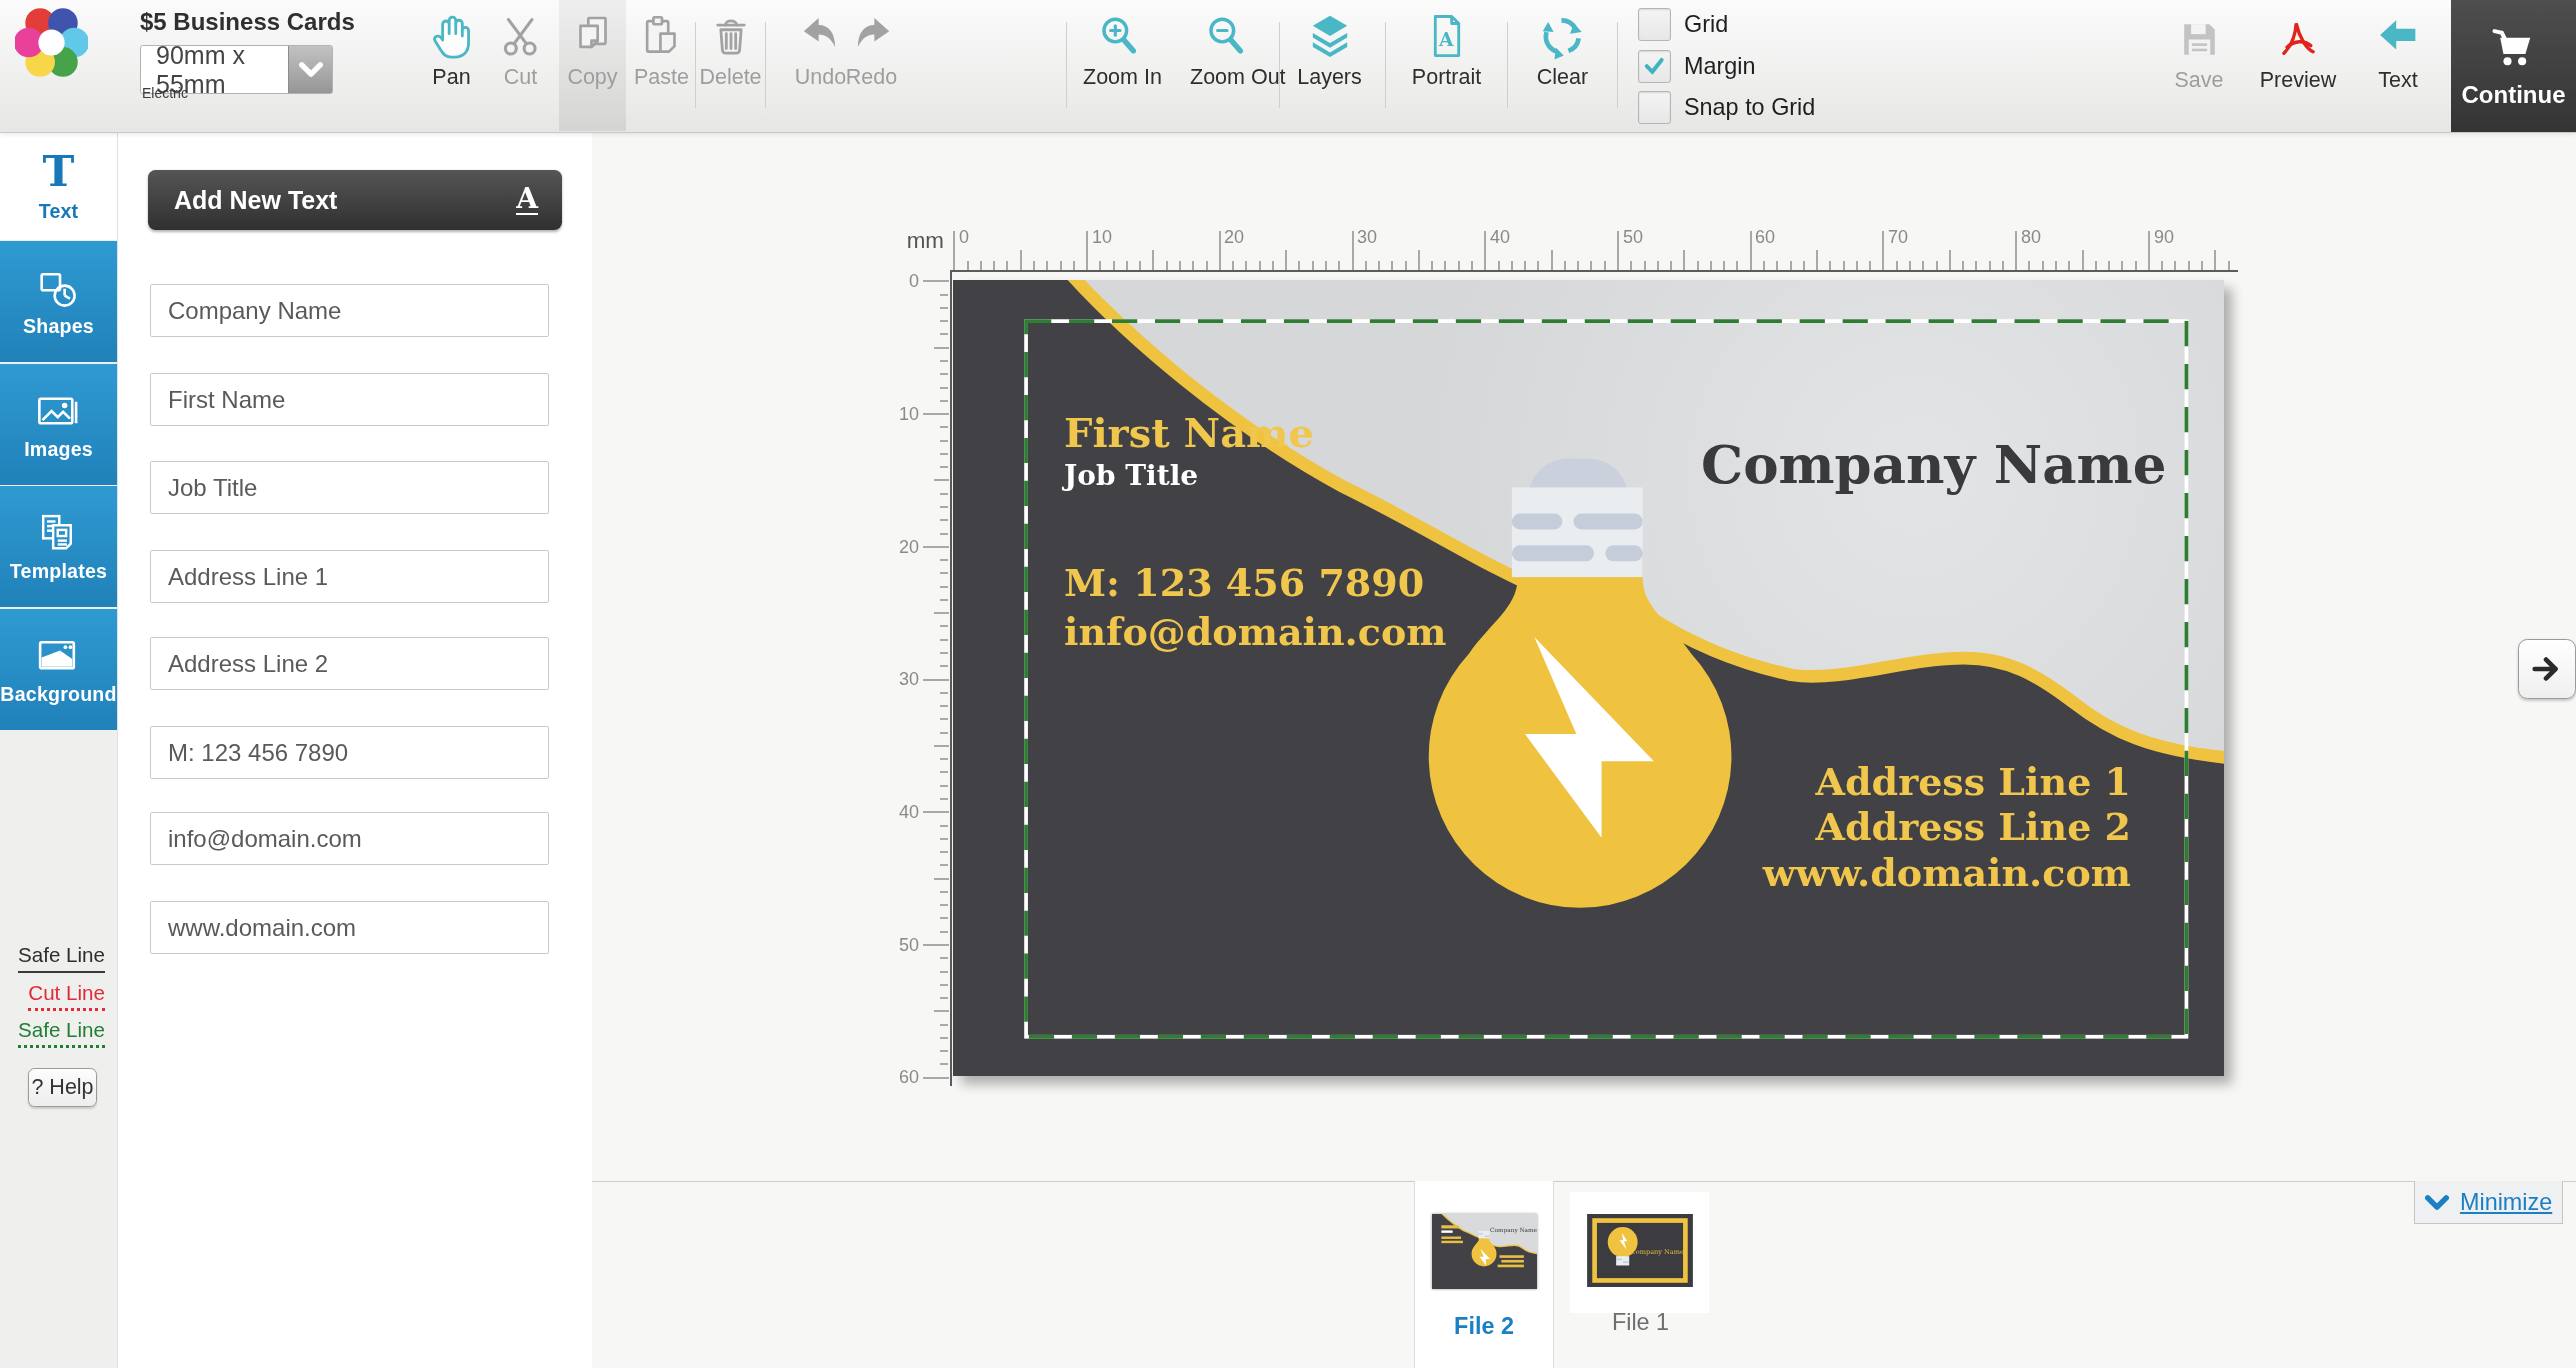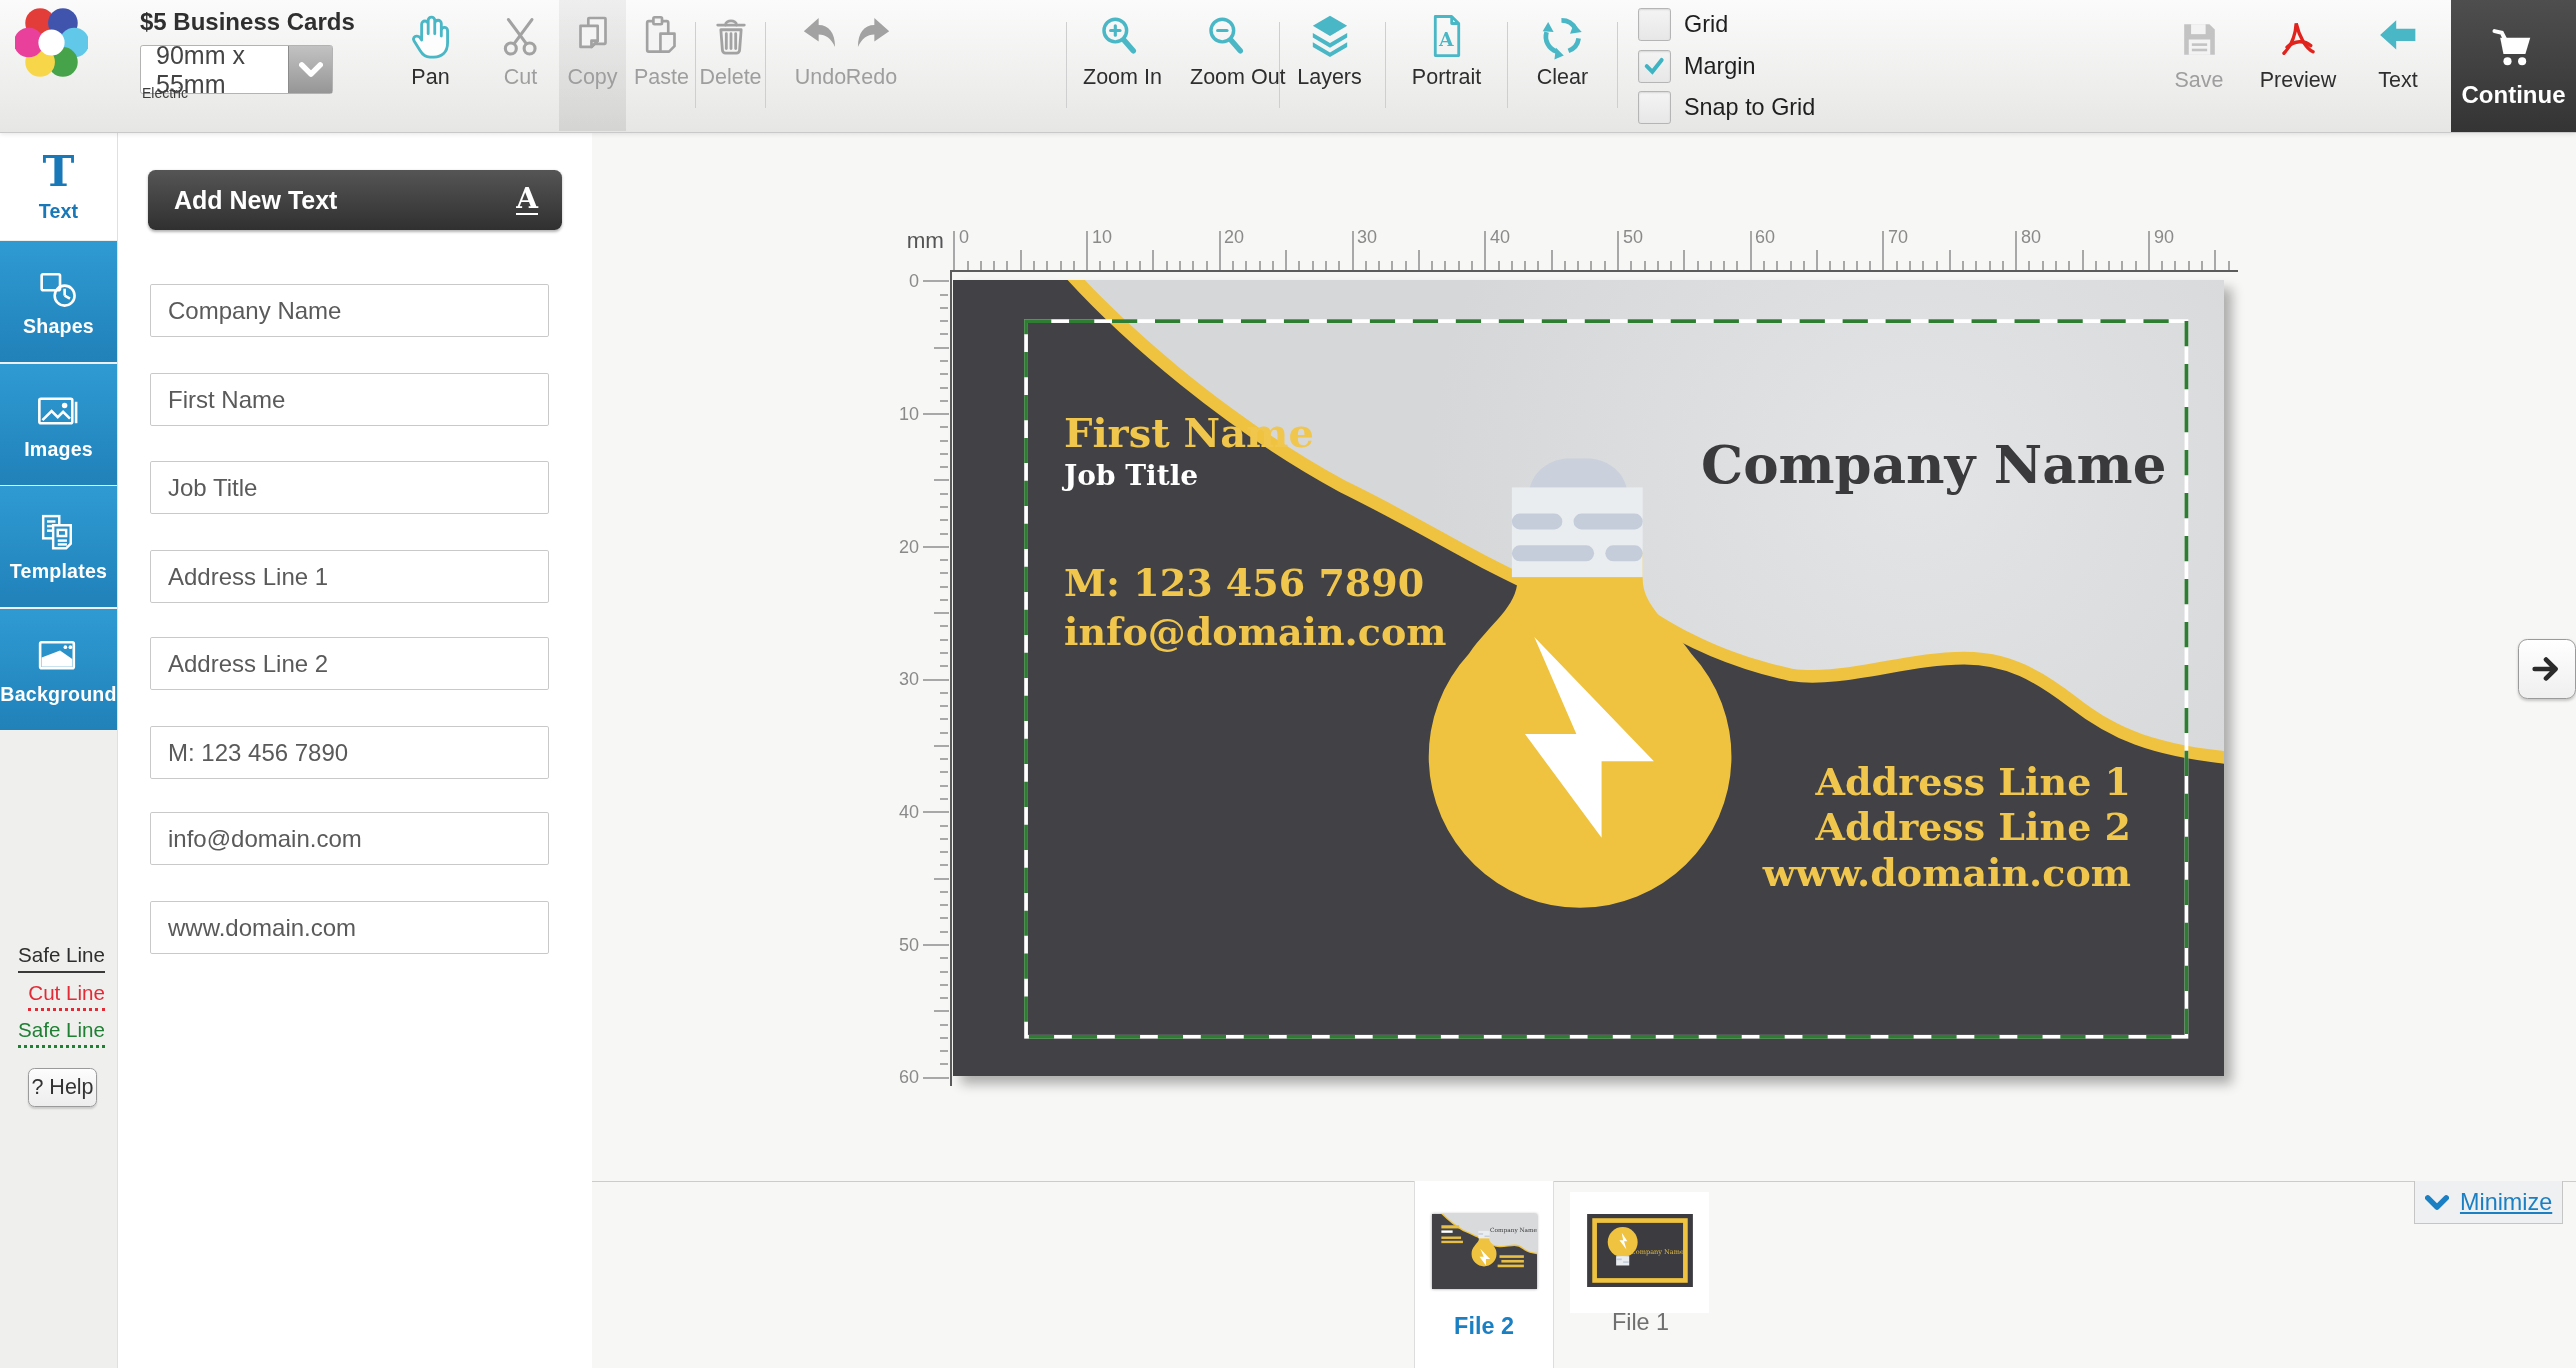--- a/index.html
+++ b/index.html
@@ -121,21 +121,21 @@
     <div id="size-caret">
       <svg width="24" height="17" viewBox="0 0 26 18">
           <polyline points="3,4 13,14 23,4" fill="none" stroke="#fff" stroke-width="6" stroke-linecap="round" stroke-linejoin="round"></polyline>
         </svg>
     </div>
   </div>
   <div id="template-name" class="abs">Electric</div>
 
   <div class="press-bg abs"></div>
 
-  <div class="tbtn abs" style="left:394px">
+  <div class="tbtn abs" style="left:415px">
     <svg viewBox="0 0 64 64">
       <path d="M20 36 V17 a4.2 4.2 0 0 1 8.4 0 v12 V12 a4.2 4.2 0 0 1 8.4 0 v17 V16 a4.2 4.2 0 0 1 8.4 0 v16 v-7 a4 4 0 0 1 8 0 v16 c0 12 -7.5 18 -17.5 18 h-5 c-6 0 -9.5 -3 -12.5 -8 l-8 -13 c-2 -3.2 .8 -6.4 4.2 -5.8 c2 .3 3.6 1.6 4.6 3.4 l1 1.6 z" fill="#fdfdfd" stroke="#49b7c6" stroke-width="3.6" stroke-linejoin="round"></path>
     </svg>
     <div class="tlabel">Pan</div>
   </div>
 
   <div class="tbtn abs" style="left:484px">
     <svg viewBox="0 0 64 64">
       <g stroke="#a2a2a2" stroke-width="4" fill="none" stroke-linecap="round">
         <circle cx="19" cy="48" r="7"></circle>

